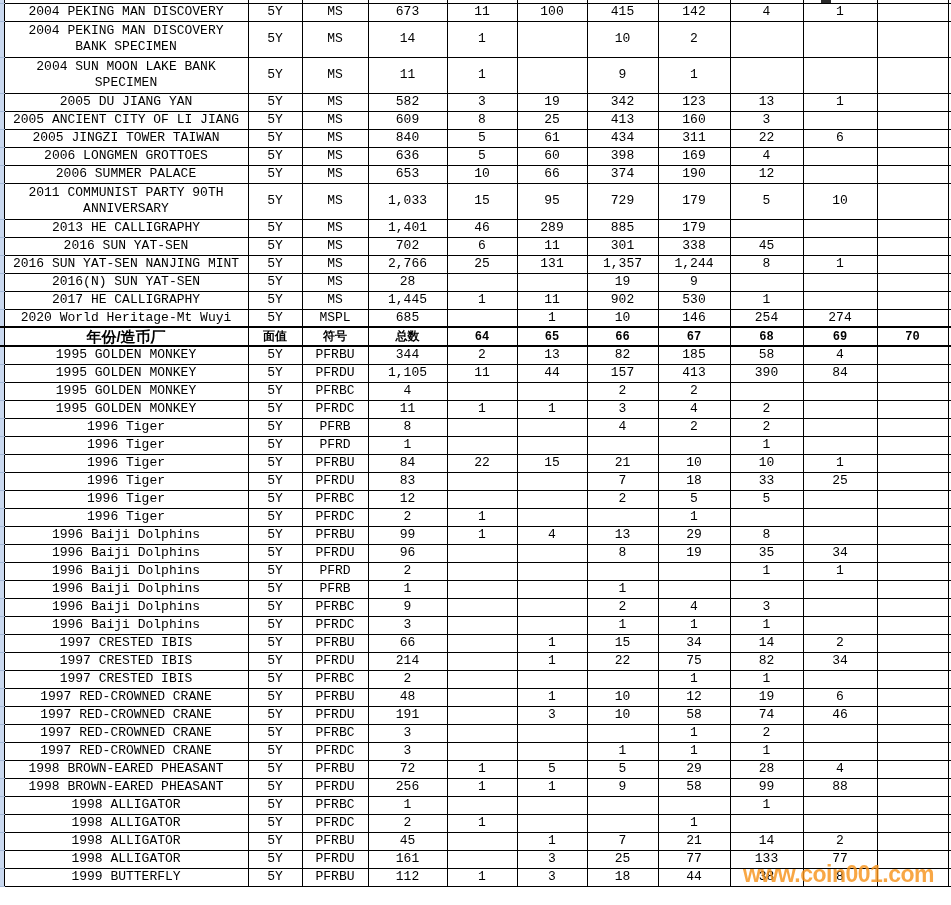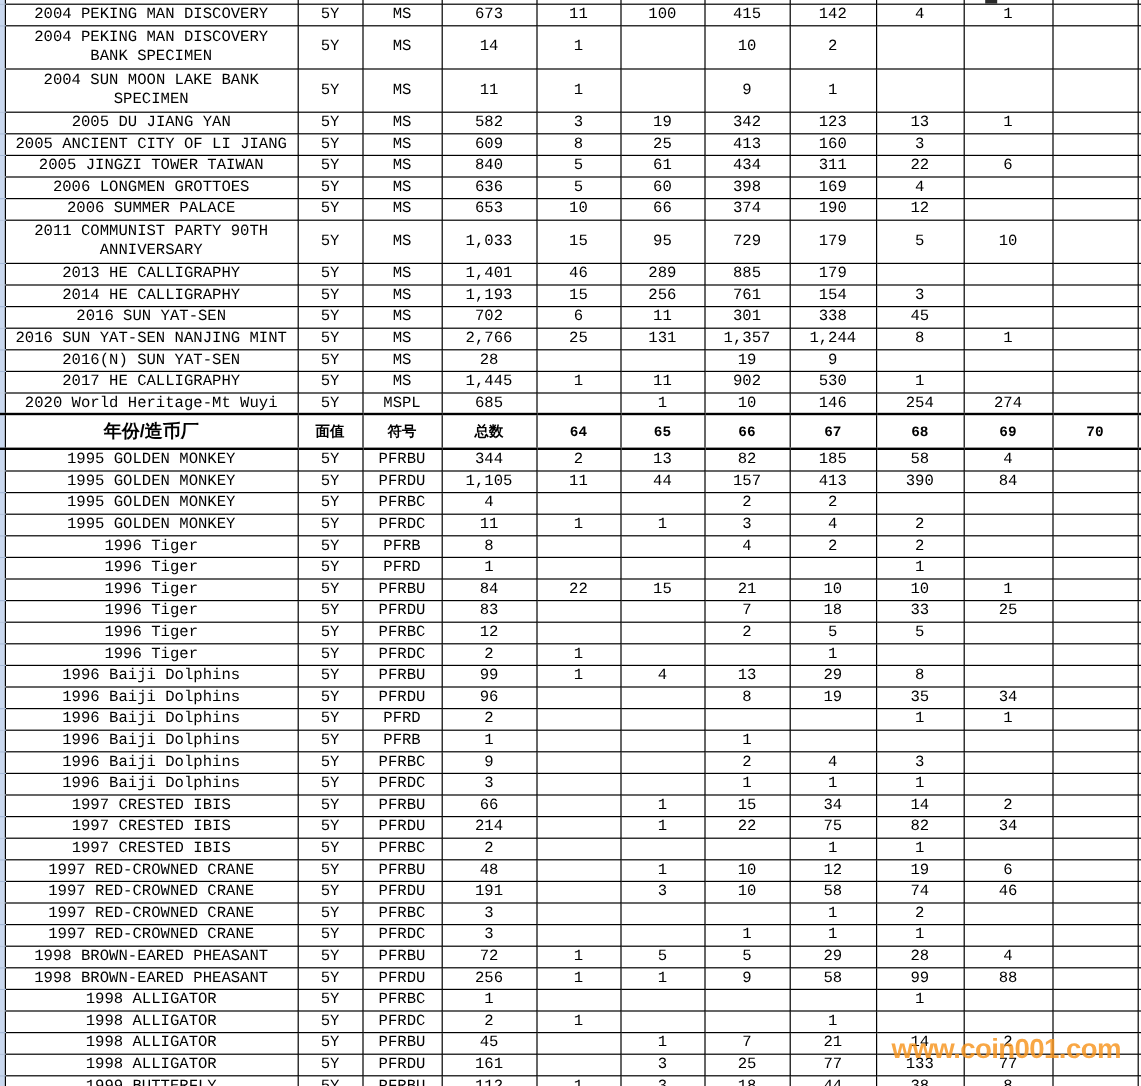--- a/index.html
+++ b/index.html
@@ -31,21 +31,21 @@
   tr.h2{height:36px;padding-left:18px;}
   tr.sliver{height:3px;}
   tr.sliver td{border-top:0;}
   td.gutter{
     background:#C9D8EF;
     border-left:0;
     border-top-color:#A6BAD8;
     border-bottom-color:#A6BAD8;
   }
   td.edge{border-right:0;}
-  tr.hdr{height:29px;}
+  tr.hdr{height:19px;}
   tr.hdr td{
     font-weight:bold;
     border-top:2px solid #000;
     border-bottom:2px solid #000;
     font-size:12px;
   }
   tr.hdr td.name{
     font-size:15px;
     font-family:"Liberation Sans","DejaVu Sans",sans-serif;
     font-weight:bold;
@@ -258,35 +258,20 @@
           <td>289</td>
           <td>885</td>
           <td>179</td>
           <td></td>
           <td></td>
           <td></td>
           <td class="edge"></td>
         </tr>
         <tr class="h1">
           <td class="gutter"></td>
-          <td class="name">2014 HE CALLIGRAPHY</td>
-          <td>5Y</td>
-          <td>MS</td>
-          <td>1,193</td>
-          <td>15</td>
-          <td>256</td>
-          <td>761</td>
-          <td>154</td>
-          <td>3</td>
-          <td></td>
-          <td></td>
-          <td class="edge"></td>
-        </tr>
-        <tr class="h1">
-          <td class="gutter"></td>
           <td class="name">2016 SUN YAT-SEN</td>
           <td>5Y</td>
           <td>MS</td>
           <td>702</td>
           <td>6</td>
           <td>11</td>
           <td>301</td>
           <td>338</td>
           <td>45</td>
           <td></td>

